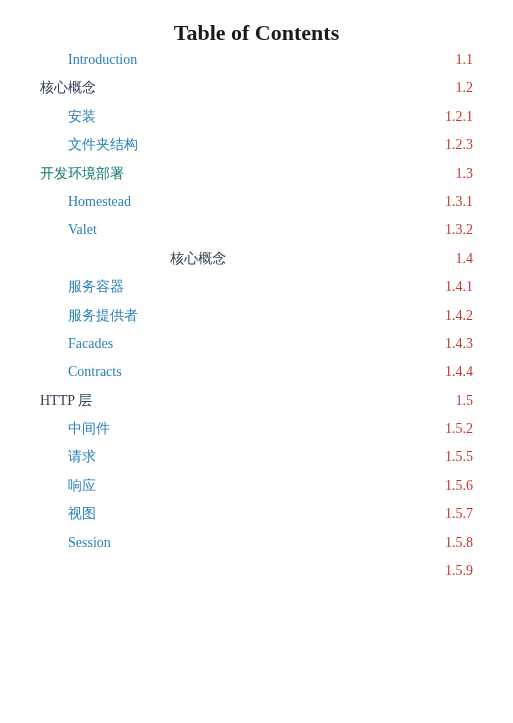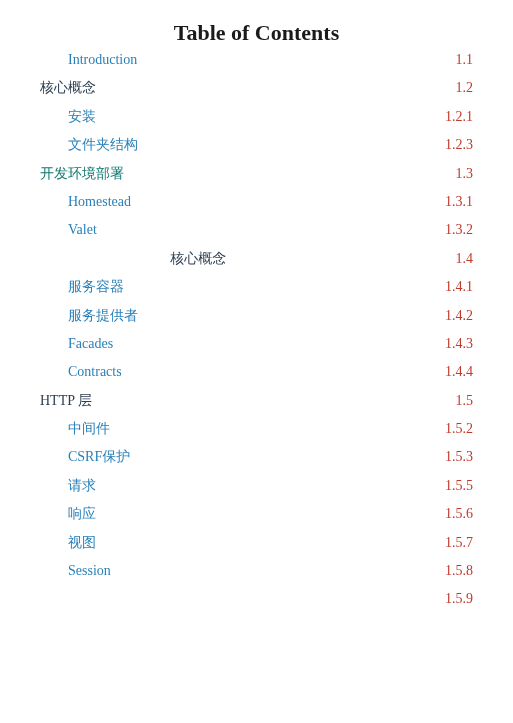--- a/index.html
+++ b/index.html
@@ -126,24 +126,20 @@
       </tr>
       <tr class="level-1">
         <td style="color: rgb(44, 62, 80); font-weight: normal; margin-left: 32px;">HTTP 层</td>
         <td class="section-number">1.5</td>
       </tr>
       <tr class="level-2">
         <td><a href="#" class="toc-link">中间件</a></td>
         <td class="section-number">1.5.2</td>
       </tr>
       <tr class="level-2">
-        <td><a href="#" class="toc-link">CSRF保护</a></td>
-        <td class="section-number">1.5.3</td>
-      </tr>
-      <tr class="level-2">
         <td><a href="#" class="toc-link">请求</a></td>
         <td class="section-number">1.5.5</td>
       </tr>
       <tr class="level-2">
         <td><a href="#" class="toc-link">响应</a></td>
         <td class="section-number">1.5.6</td>
       </tr>
       <tr class="level-2">
         <td><a href="#" class="toc-link">视图</a></td>
         <td class="section-number">1.5.7</td>

